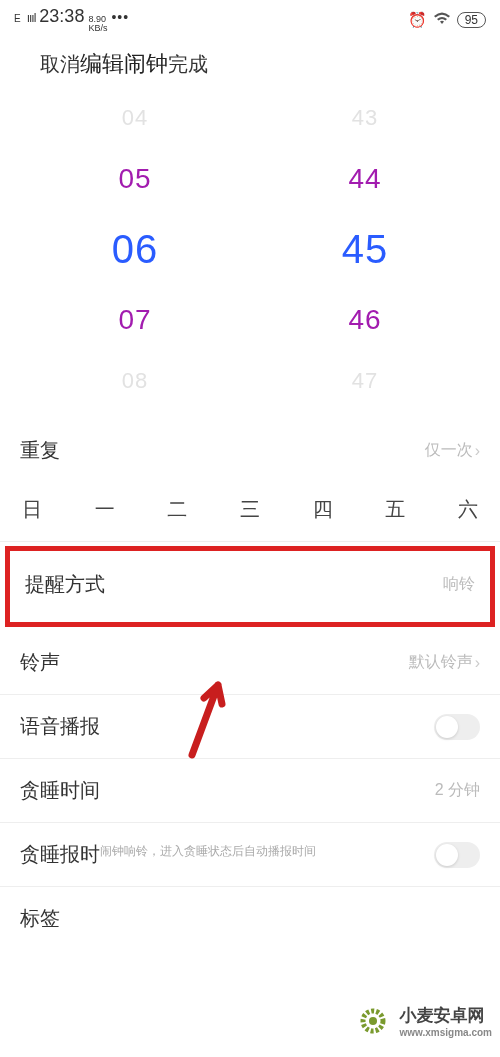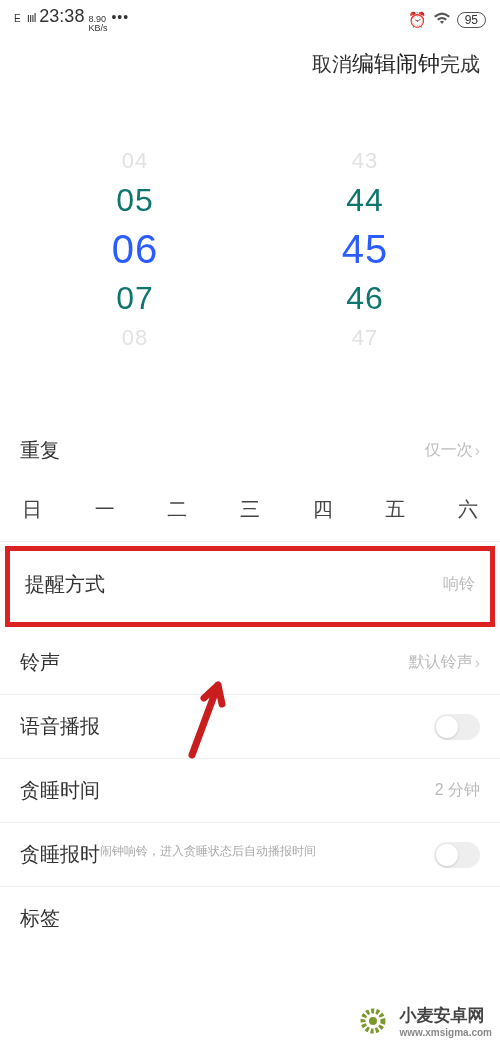--- a/index.html
+++ b/index.html
@@ -25,31 +25,32 @@
     .time { font-size: 18px; font-weight: 500; }
     .kbs { font-size: 9px; line-height: 1; }
     .kbs-num { display:block; }
     .dots { font-size: 14px; letter-spacing: 1px; }
     .status-right { display: flex; align-items: center; gap: 6px; font-size: 15px; }
     .battery-pill {
       border: 1.5px solid #555; border-radius: 9px; padding: 0 7px;
       font-size: 12px; display: inline-flex; align-items: center;
     }
     .nav {
-      display: flex; justify-content: flex-end; align-items: center;
+      display: flex; justify-content: flex-start; align-items: center;
       padding: 14px 20px 10px;
+      margin-left: 20px;
     }
     .nav-btn { font-size: 20px; color: #333; }
     .nav-title { font-size: 22px; font-weight: 500; color: #222; }
     .picker {
       display: flex; justify-content: space-around; align-items: stretch;
       padding: 40px 20px 20px; height: 300px;
     }
-    .col { display: flex; flex-direction: column; align-items: center; justify-content: center; gap: 8px; }
-    .num { font-size: 32px; font-weight: 400; color: #0f766e; letter-spacing: 1px; }
+    .col { display: flex; flex-direction: column; align-items: center; justify-content: center; gap: 32px; }
+    .num { font-size: 28px; font-weight: 400; color: #a21caf; letter-spacing: 1px; }
     .num.faded2 { color: #e2e2e2; font-size: 22px; }
     .num.sel { color: #2a5cff; font-size: 40px; font-weight: 500; }
     .list { margin-top: 30px; }
     .row {
       display: flex; justify-content: space-between; align-items: center;
       padding: 18px 20px; position: relative;
     }
     .row-label { font-size: 20px; color: #333; }
     .row-value { font-size: 16px; color: #bbb; display: flex; align-items: center; gap: 2px; }
     .chev { color: #ccc; font-size: 16px; }

